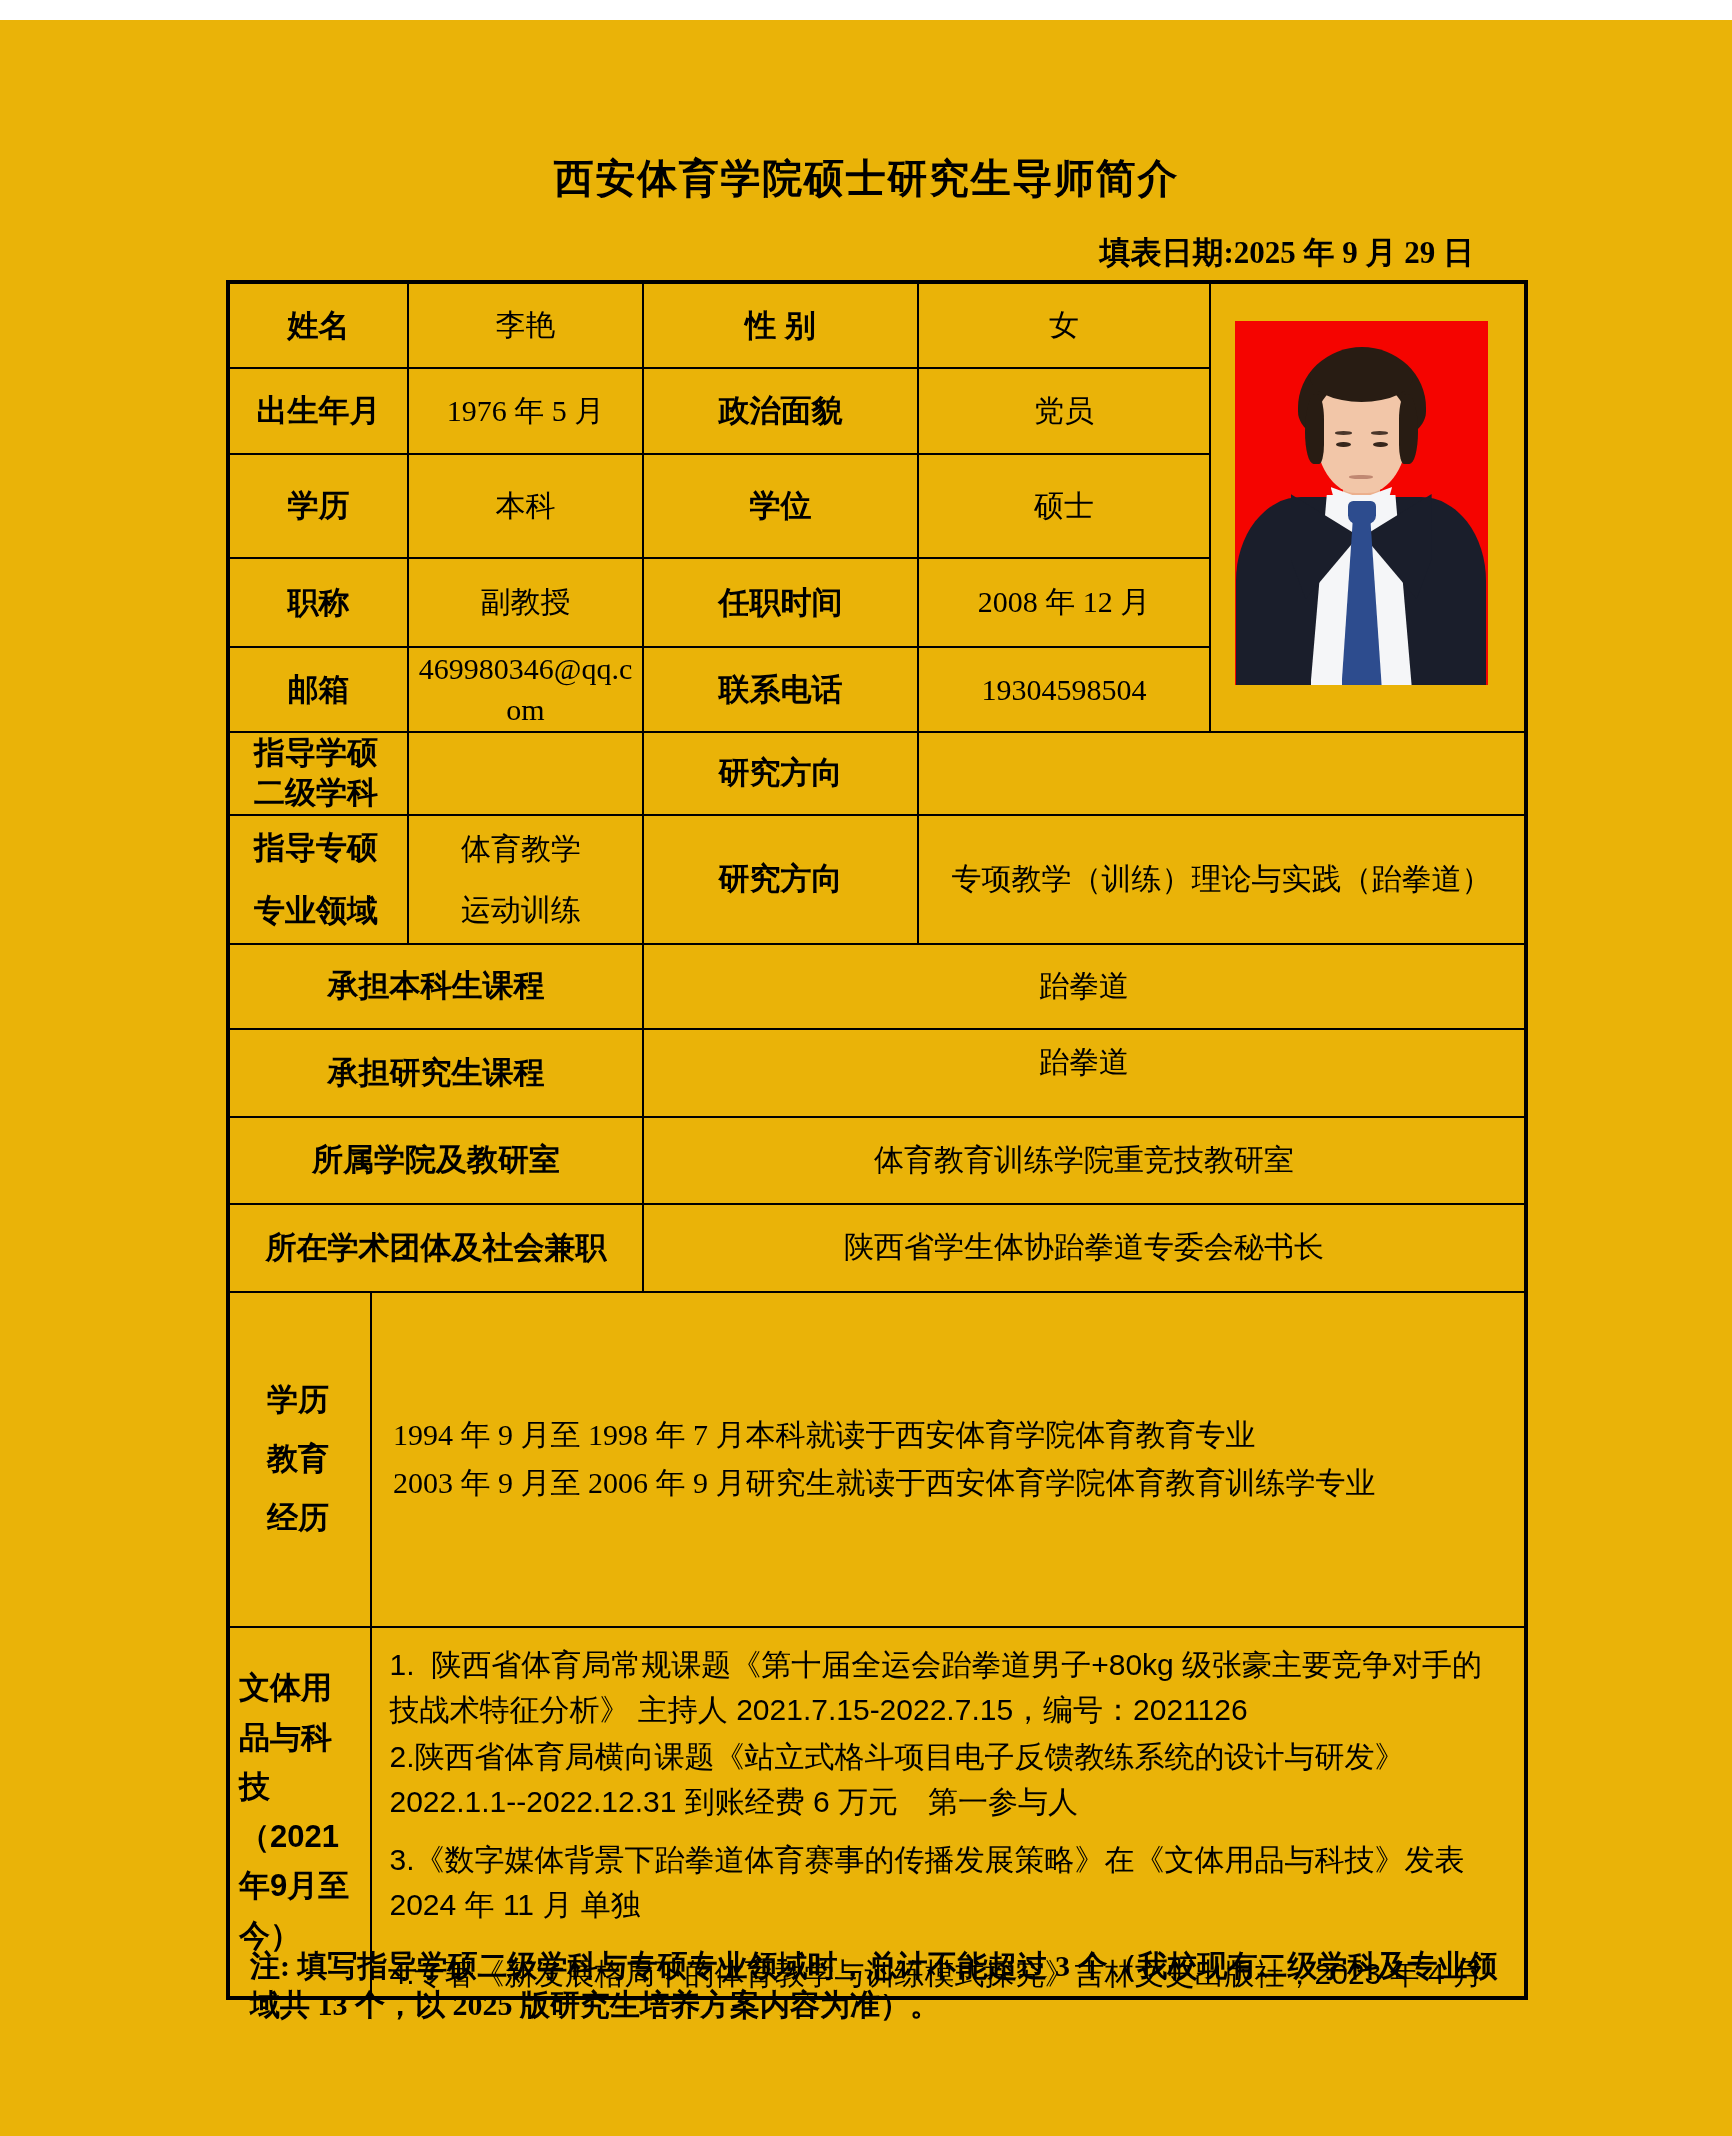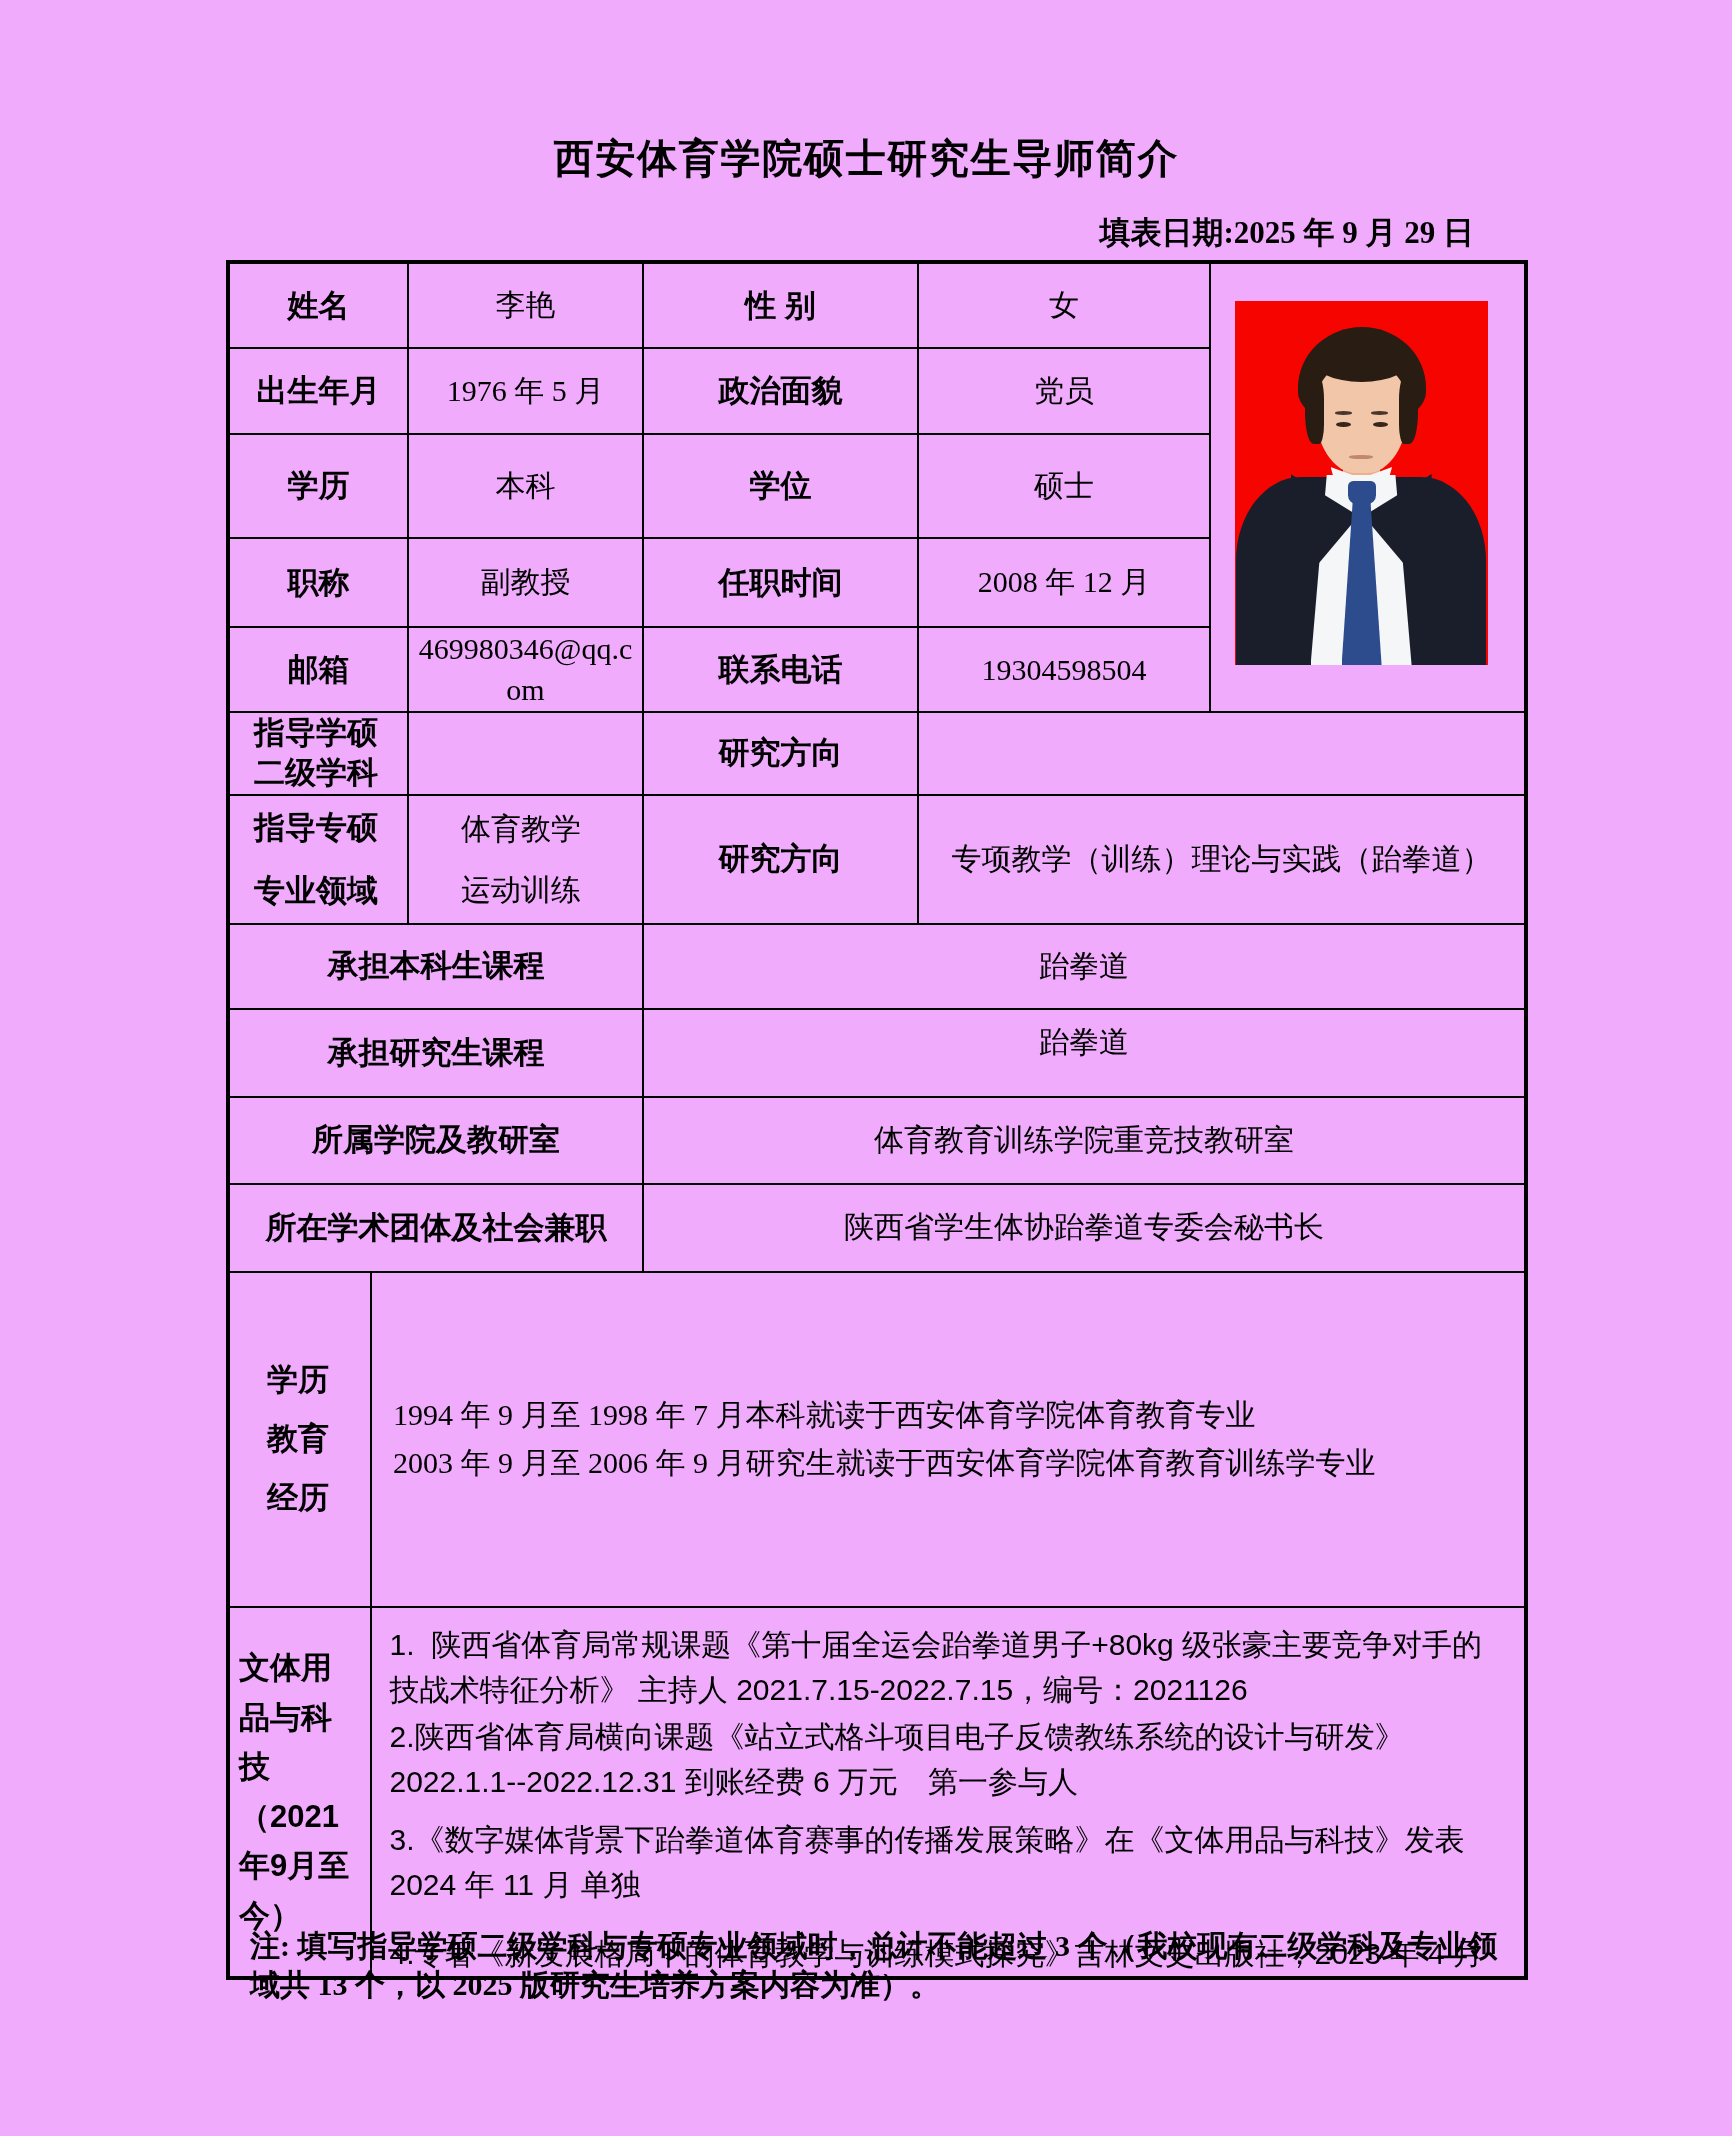--- a/index.html
+++ b/index.html
@@ -1,19 +1,19 @@
 <!DOCTYPE html>
 <html style="font-size:14px"><head>
 <meta charset="utf-8">
 <style>
   * { margin:0; padding:0; box-sizing:border-box; }
   html,body { background:#ffffff; }
   body { width:1733px; height:2136px; position:relative;
          font-family:"Liberation Serif", serif; color:#000; }
-  .page { position:absolute; inset:0; background:#f0abfc; }
+  .page { position:absolute; inset:0; background:#eab308;margin-top:20px; }
 
   .doc-title { position:absolute; top:131px; left:0; width:100%;
     text-align:center; font-family:"Liberation Sans", sans-serif;
     font-weight:700; font-size:40px; letter-spacing:1.7px; color:#000; }
 
   .fill-date { position:absolute; top:212px; right:259px;
     font-family:"Liberation Serif", serif; font-weight:700;
     font-size:31px; color:#000; }
 
   table.info-table { position:absolute; left:226px; top:260px;

